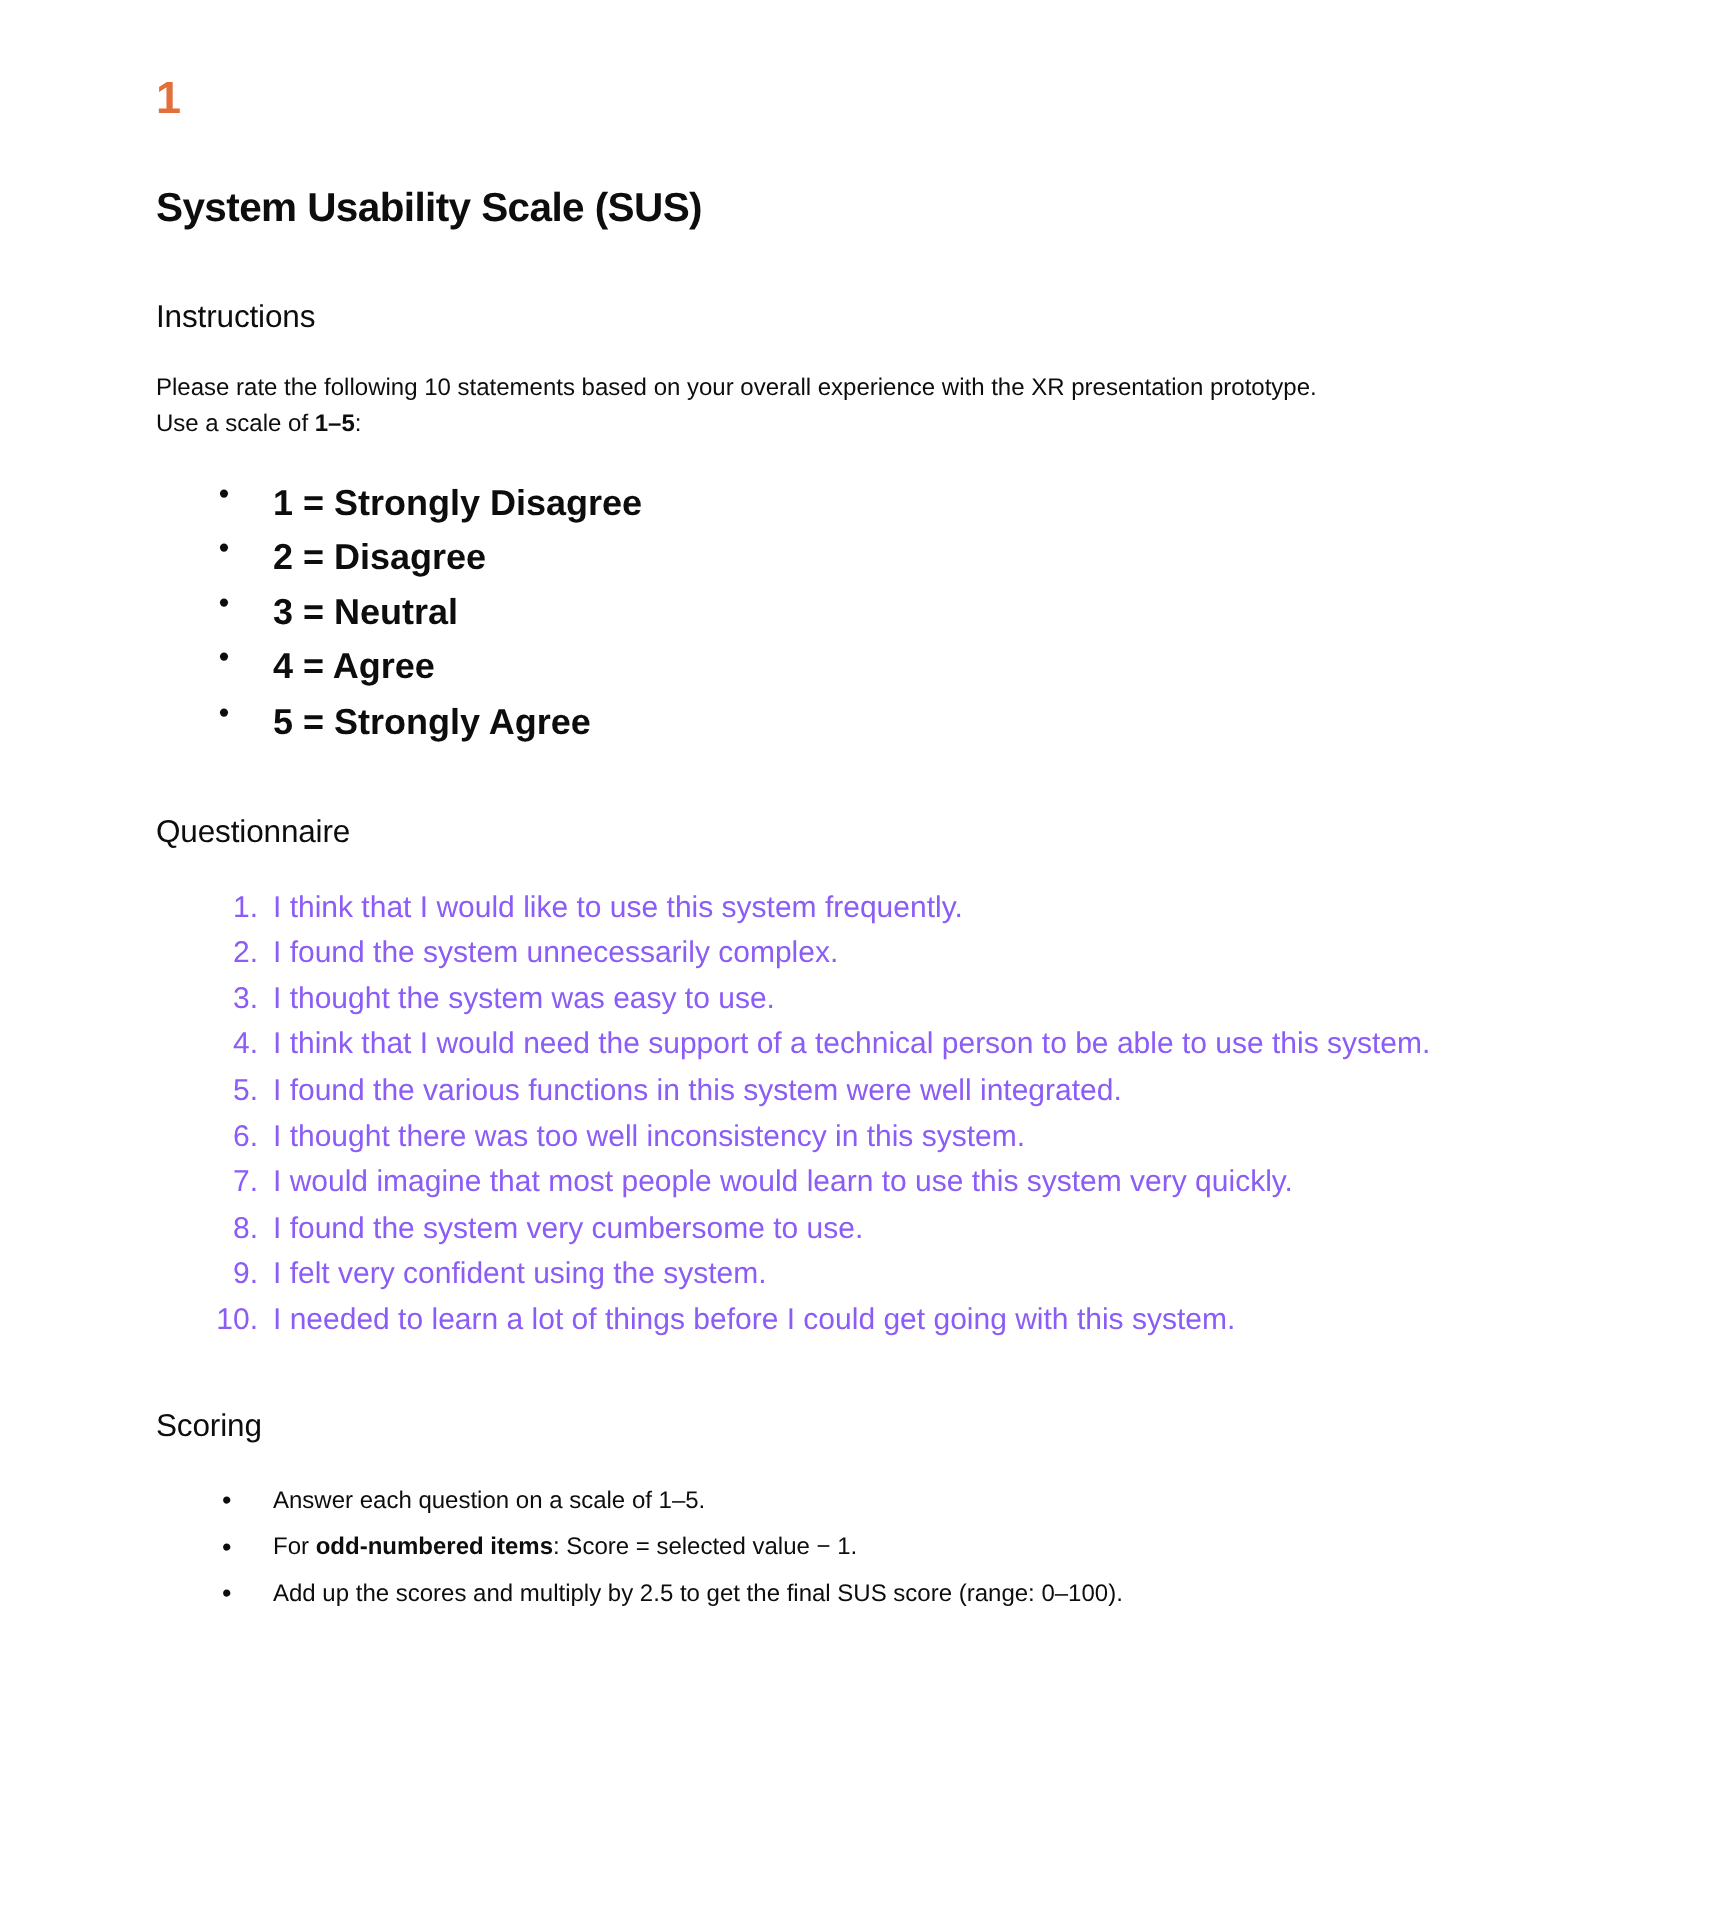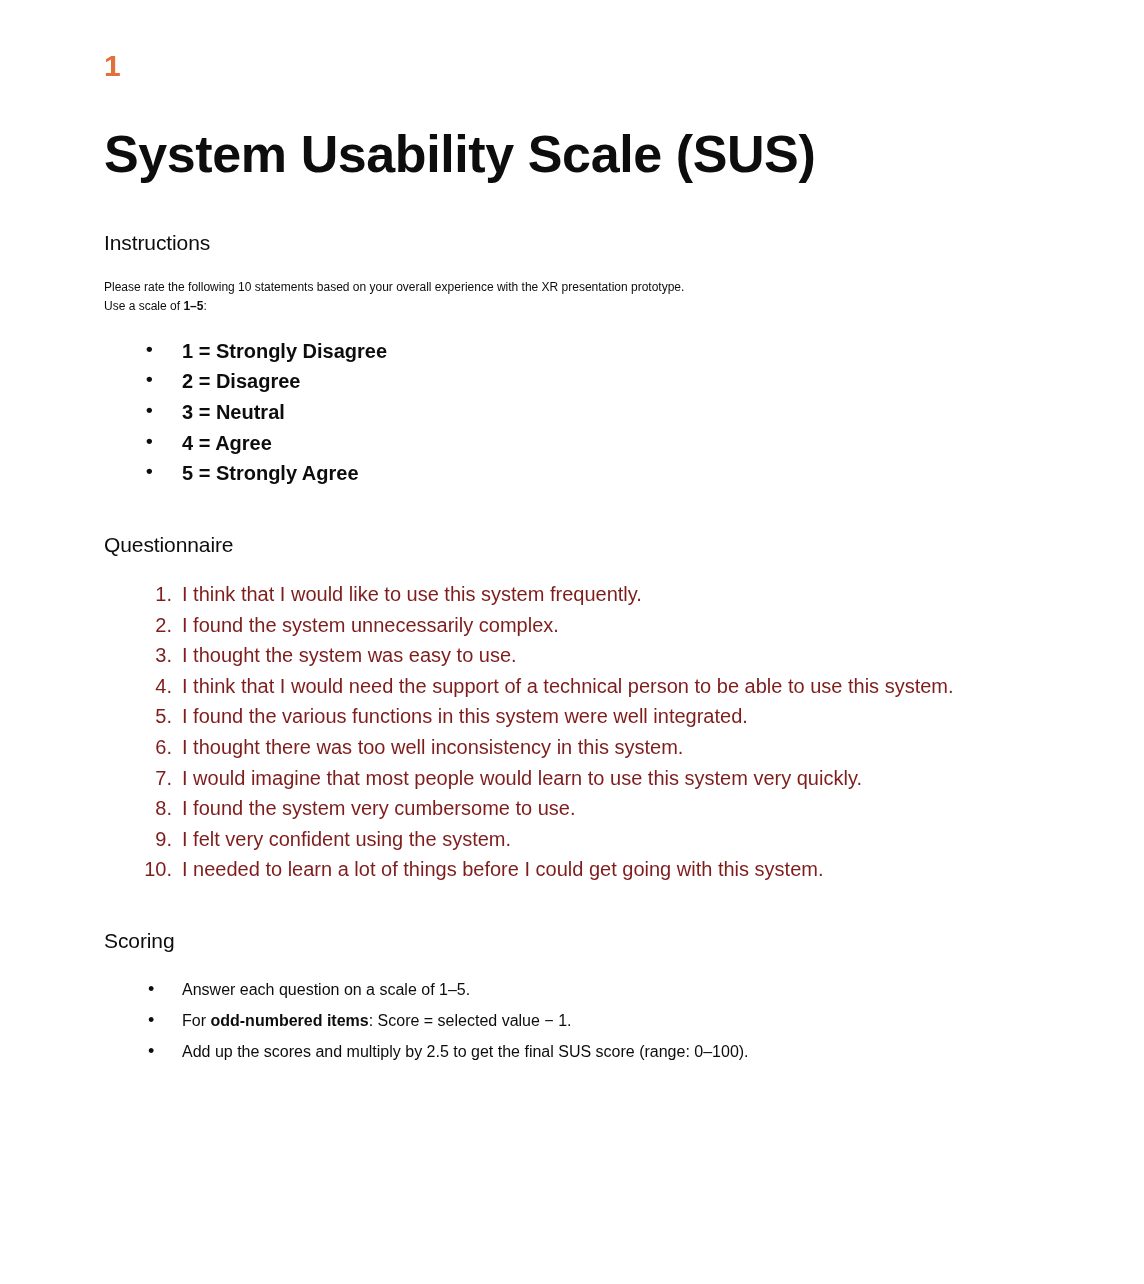--- a/index.html
+++ b/index.html
@@ -34,57 +34,57 @@
     font-size: 30px;
     font-weight: bold;
     color: #e2703a;
     line-height: 1.2;
     margin: 0 0 0 0;
     letter-spacing: 0px;
   }
 
   
   .doc-title {
-    font-size: 52px;
+    font-size: 27px;
     font-weight: bold;
     color: #0d0d0d;
     letter-spacing: -0.4px;
     line-height: 1.25;
     margin: 38px 0 0 0;
   }
 
   
   .section-heading {
     font-size: 21px;
     font-weight: normal;
     color: #0d0d0d;
     line-height: 1.3;
     margin: 42px 0 0 0;
     letter-spacing: -0.1px;
   }
 
   
   .body-par {
-    font-size: 12px;
+    font-size: 16px;
     font-weight: normal;
     color: #0d0d0d;
     line-height: 1.52;
     margin: 22px 0 0 0;
   }
   .body-par .b { font-weight: bold; }
 
   
   ul.bullets {
     list-style: none;
     margin: 22px 0 0 0;
     padding: 0;
   }
   ul.bullets > li {
     position: relative;
-    font-size: 20px;
+    font-size: 24px;
     line-height: 1.48;
     padding-left: 78px;
     margin: 0 0 1px 0;
     color: #0d0d0d;
   }
   ul.bullets > li::before {
     content: "\2022";
     position: absolute;
     left: 42px;
     top: -2px;
@@ -112,21 +112,21 @@
     content: counter(q) ".";
     position: absolute;
     left: 0;
     top: 0;
     width: 68px;
     text-align: right;
     font-variant-numeric: tabular-nums;
   }
   .red-list > li,
   .red-list > li::before {
-    color: #7f1d1d;
+    color: #8b5cf6;
   }
 
   
   ul.score-bullets {
     list-style: none;
     margin: 24px 0 0 0;
     padding: 0;
   }
   ul.score-bullets > li {
     position: relative;

